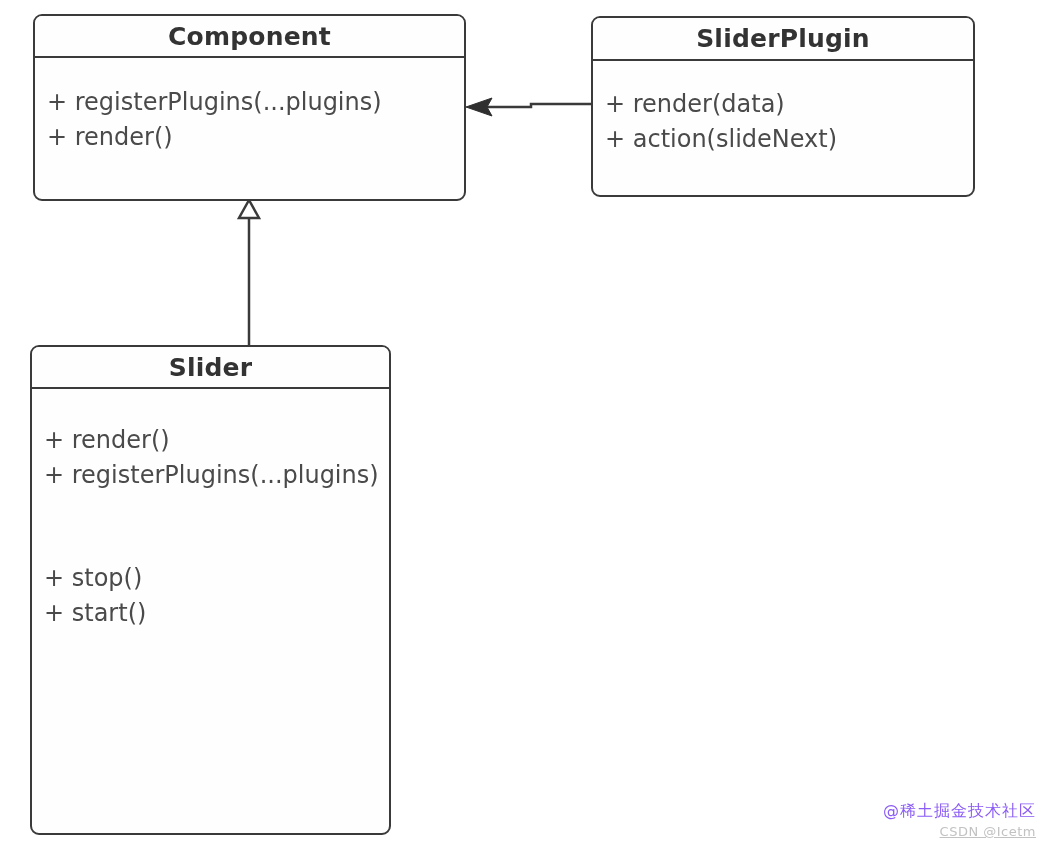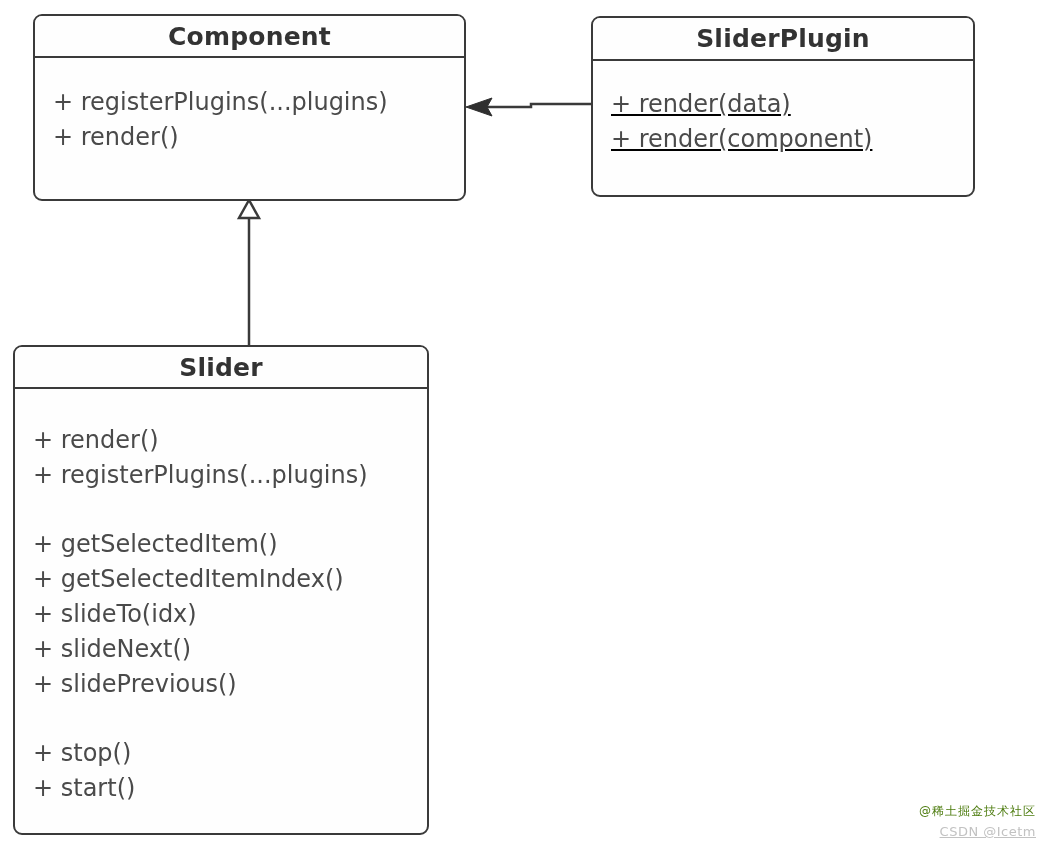--- a/index.html
+++ b/index.html
@@ -49,21 +49,21 @@
   .member-group {
     margin: 0;
     padding: 0;
   }
   .member-line {
     font-size: 24px;
     color: #4a4a4a;
     line-height: 35px;
     white-space: nowrap;
     font-weight: normal;
-    padding-left: 18px;
+    padding-left: 12px;
   }
   .group-gap {
     height: 34px;
   }
 
   
   #box-component {
     left: 33px;
     top: 14px;
     width: 433px;
@@ -73,27 +73,27 @@
   #box-component .uml-body { padding-top: 27px; }
 
   
   #box-sliderplugin {
     left: 591px;
     top: 16px;
     width: 384px;
     height: 181px;
   }
   #box-sliderplugin .uml-header { height: 43px; }
-  #box-sliderplugin .uml-body { padding-top: 26px; text-decoration: underline; }
+  #box-sliderplugin .uml-body { padding-top: 26px; }
 
   
   #box-slider {
-    left: 13px;
+    left: 30px;
     top: 345px;
-    width: 416px;
+    width: 361px;
     height: 490px;
   }
   #box-slider .uml-header { height: 42px; }
   #box-slider .uml-body { padding-top: 34px; }
 
   
   .connector {
     position: absolute;
     left: 0;
     top: 0;
@@ -104,22 +104,22 @@
 
   
   #watermark {
     position: absolute;
     right: 16px;
     bottom: 6px;
     text-align: right;
     user-select: none;
   }
   #watermark .wm-main {
-    font-size: 12px;
-    color: #4d7c0f;
+    font-size: 16px;
+    color: #8b5cf6;
     letter-spacing: 1px;
     line-height: 24px;
   }
   #watermark .wm-sub {
     font-size: 13px;
     color: #c2c2c2;
     letter-spacing: 0.5px;
     line-height: 18px;
     text-decoration: underline;
   }
@@ -154,42 +154,35 @@
     </div>
   </div>
 
   <div class="uml-class" id="box-sliderplugin">
     <div class="uml-header">
       <span class="uml-title">SliderPlugin</span>
     </div>
     <div class="uml-body">
       <div class="member-group">
         <div class="member-line">+ render(data)</div>
-        <div class="member-line">+ render(component)</div>
+        <div class="member-line">+ action(slideNext)</div>
       </div>
     </div>
   </div>
 
   <div class="uml-class" id="box-slider">
     <div class="uml-header">
       <span class="uml-title">Slider</span>
     </div>
     <div class="uml-body">
       <div class="member-group">
         <div class="member-line">+ render()</div>
         <div class="member-line">+ registerPlugins(...plugins)</div>
       </div>
       <div class="group-gap"></div>
-      <div class="member-group">
-        <div class="member-line">+ getSelectedItem()</div>
-        <div class="member-line">+ getSelectedItemIndex()</div>
-        <div class="member-line">+ slideTo(idx)</div>
-        <div class="member-line">+ slideNext()</div>
-        <div class="member-line">+ slidePrevious()</div>
-      </div>
       <div class="group-gap"></div>
       <div class="member-group">
         <div class="member-line">+ stop()</div>
         <div class="member-line">+ start()</div>
       </div>
     </div>
   </div>
 
   <div id="watermark">
     <div class="wm-main">@稀土掘金技术社区</div>

